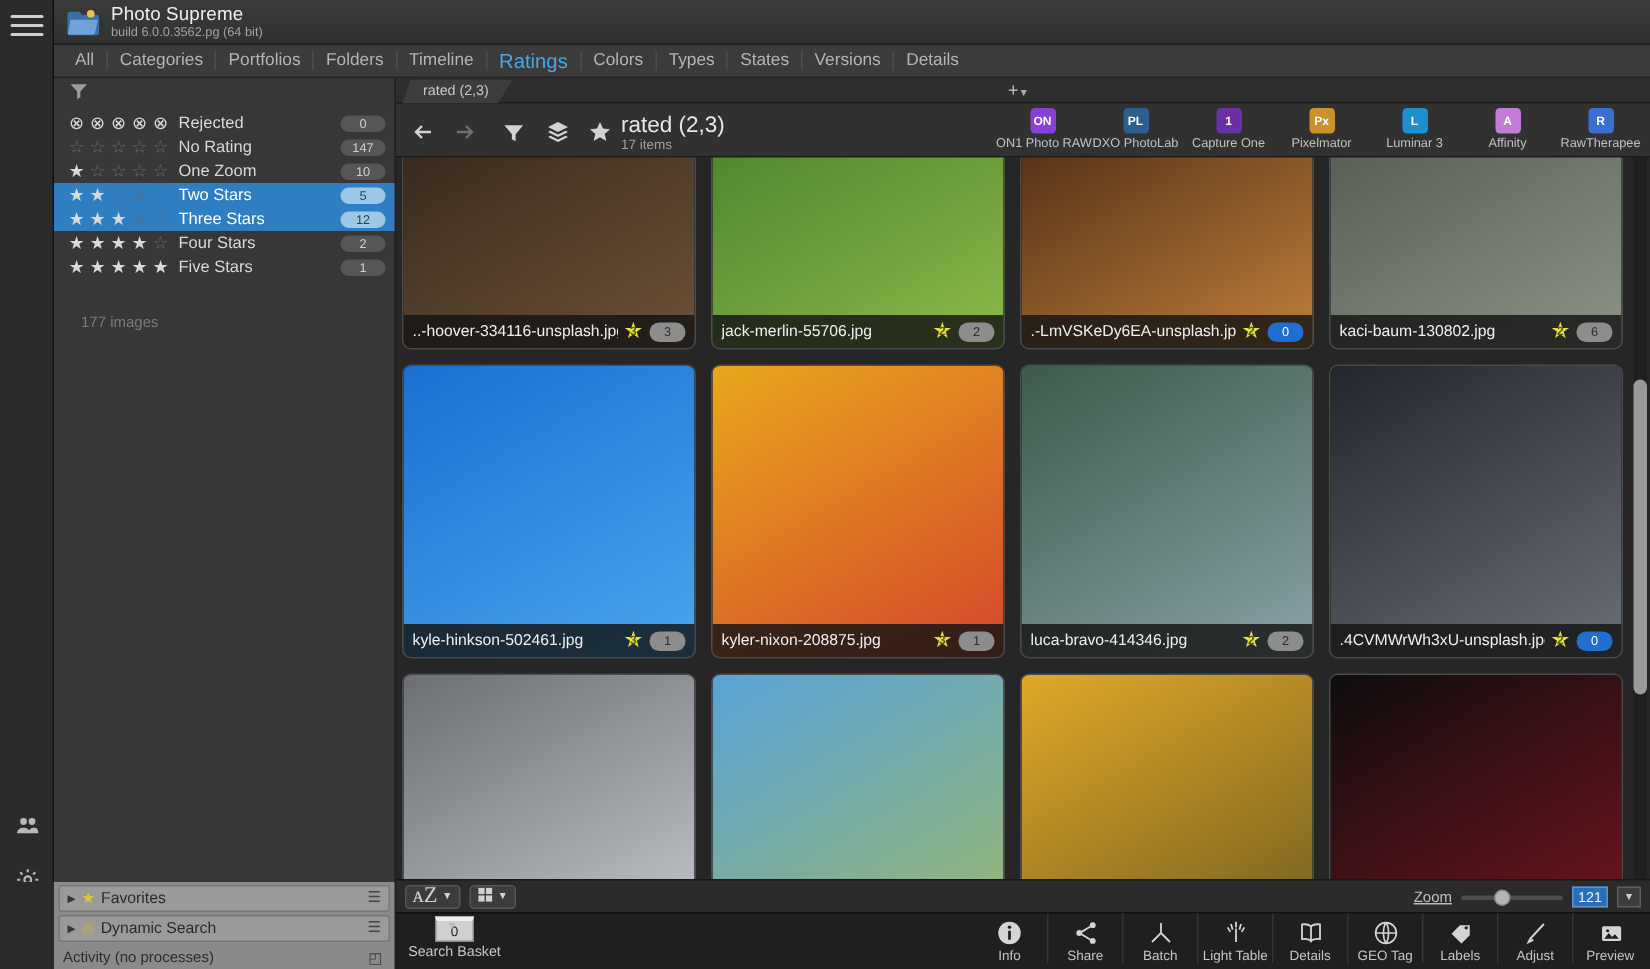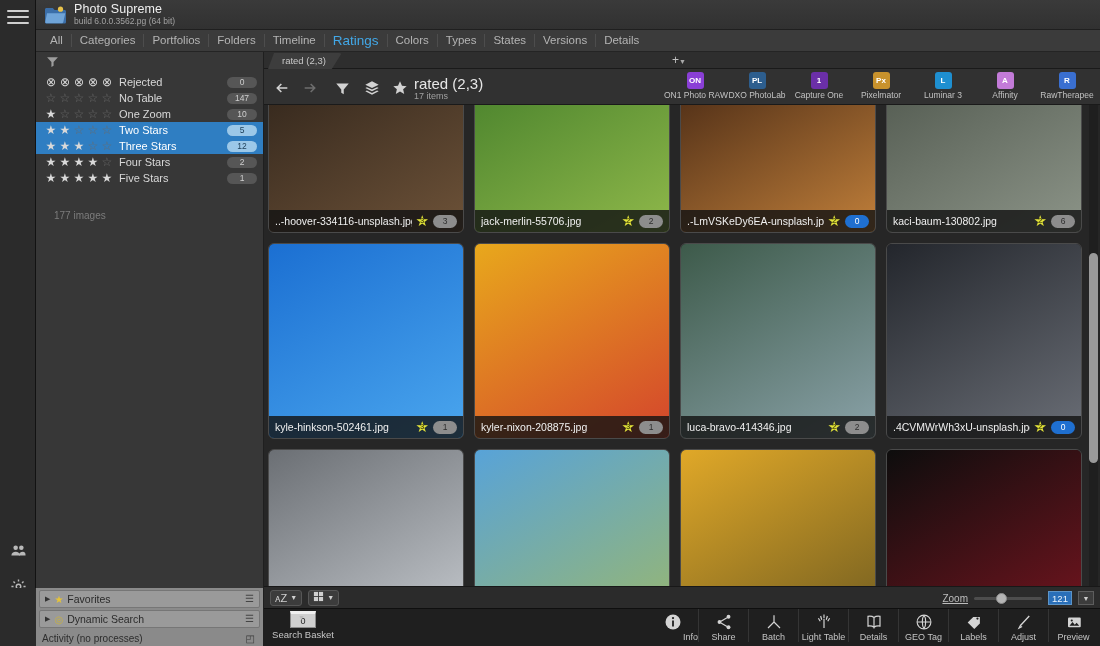--- a/index.html
+++ b/index.html
@@ -271,21 +271,21 @@
   }
   .basket .bkv { position: absolute; left: 30px; top: 3px; font-size: 7px; color: #bbb; }
   .basket .bklbl { font-size: 9.5px; color: #c6c6c6; margin-top: 1px; }
   .bbtns {
     position: absolute; right: 2px; top: 0; height: 38px; display: flex; align-items: flex-start;
   }
   .bbtn {
     width: 50px; text-align: center; cursor: pointer; padding-top: 3px;
     border-left: 1px solid #353535;
   }
-  .bbtn.nosep { border-left: none; text-align: right; }
+  .bbtn.nosep { border-left: none; }
   .bbtn .bi { height: 20px; display: flex; align-items: center; justify-content: center; color: #d4d4d4; }
   .bbtn .bl { font-size: 9px; color: #c4c4c4; }
 
   .corner {
     position: absolute; left: 0; top: 588px; width: 36px; height: 58px; background: #2b2b2b;
   }
 </style>
 </head>
 <body>
 
@@ -371,21 +371,21 @@
           <div class="rating-count">0</div>
         </div>
         <div class="rating-row">
           <div class="rating-stars">
             <span class="st-off">☆</span>
             <span class="st-off">☆</span>
             <span class="st-off">☆</span>
             <span class="st-off">☆</span>
             <span class="st-off">☆</span>
           </div>
-          <div class="rating-label">No Table</div>
+          <div class="rating-label">No Rating</div>
           <div class="rating-count">147</div>
         </div>
         <div class="rating-row">
           <div class="rating-stars">
             <span class="st-on">★</span>
             <span class="st-off">☆</span>
             <span class="st-off">☆</span>
             <span class="st-off">☆</span>
             <span class="st-off">☆</span>
           </div>
@@ -605,21 +605,21 @@
         <div class="cell">
           <div class="thumb" style="background: linear-gradient(150deg, rgb(13, 13, 13), rgb(122, 21, 32));"></div>
         </div>
       </div>
     <div class="vscroll-track"></div>
     <div class="vscroll"></div>
   </div>
 
   <div class="statusstrip">
     <div class="sbtn">
-      <span style="font-size:11px;">ᴀZ</span>
+      <span style="font-size:15px;font-family:Liberation Serif, serif;">ᴀZ</span>
       <span class="cv">▼</span>
     </div>
     <div class="sbtn">
       <span>
         <svg width="11" height="11" viewBox="0 0 24 24" fill="currentColor">
           <rect x="2" y="2" width="9" height="9"></rect>
             <rect x="13" y="2" width="9" height="9"></rect>
           <rect x="2" y="13" width="9" height="9"></rect>
             <rect x="13" y="13" width="9" height="9"></rect>
         </svg>

